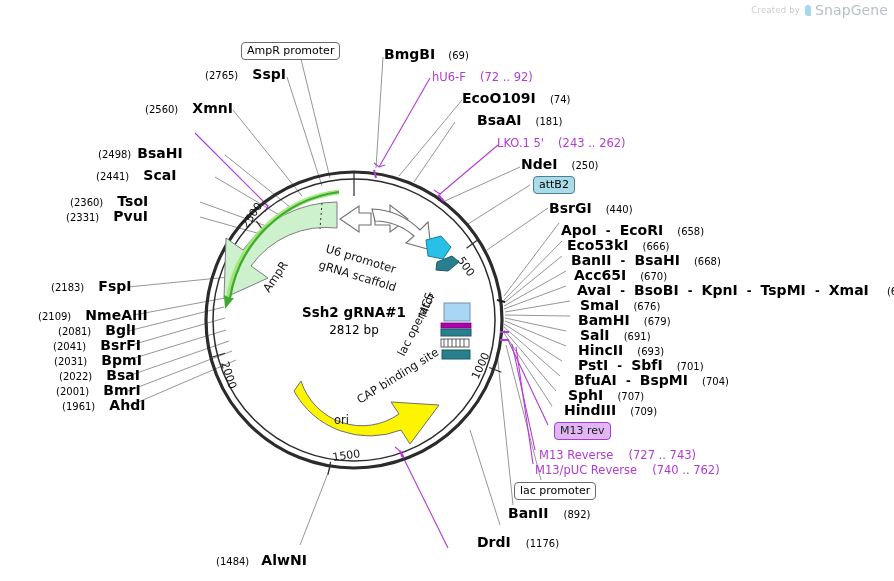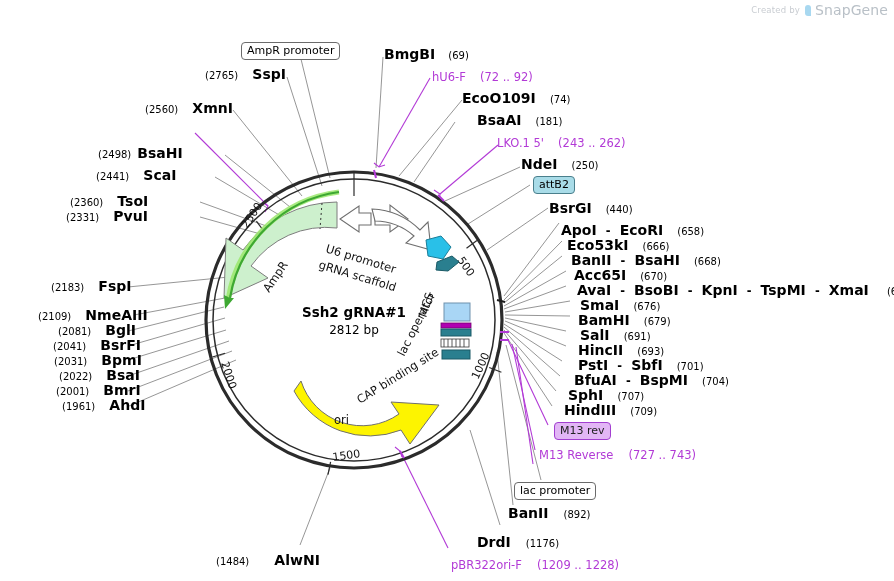--- a/index.html
+++ b/index.html
@@ -343,21 +343,21 @@
     <span class="enz" style="margin-left:9px;">BmrI</span>
   </div>
 
   <div class="lbl" style="left:62px;top:397px;">
     <span class="pos">(1961)</span>
     <span class="enz" style="margin-left:9px;">AhdI</span>
   </div>
 
   <div class="lbl" style="left:216px;top:552px;">
     <span class="pos">(1484)</span>
-    <span class="enz" style="margin-left:20px;">AlwNI</span>
+    <span class="enz" style="margin-left:7px;">AlwNI</span>
   </div>
 
   <div class="lbl" style="left:561px;top:222px;">
     <span class="enz">ApoI</span>
     <span class="dash">&nbsp;-&nbsp;</span>
     <span class="enz">EcoRI</span>
     <span class="pos" style="margin-left:9px;">(658)</span>
   </div>
 
   <div class="lbl" style="left:567px;top:237px;">
@@ -432,29 +432,29 @@
   <div class="lbl" style="left:564px;top:402px;">
     <span class="enz">HindIII</span>
     <span class="pos" style="margin-left:9px;">(709)</span>
   </div>
 
   <div class="lbl" style="left:539px;top:446px;">
     <span class="prim">M13 Reverse</span>
     <span class="prim pos" style="margin-left:10px;">(727 .. 743)</span>
   </div>
 
+  <div class="lbl" style="left:535px;top:461px;">
+    <span class="prim">M13/pUC Reverse</span>
+    <span class="prim pos" style="margin-left:10px;">(740 .. 762)</span>
+  </div>
 
   <div class="lbl" style="left:508px;top:505px;">
     <span class="enz">BanII</span>
     <span class="pos" style="margin-left:10px;">(892)</span>
   </div>
 
   <div class="lbl" style="left:477px;top:534px;">
     <span class="enz">DrdI</span>
     <span class="pos" style="margin-left:10px;">(1176)</span>
   </div>
 
-  <div class="lbl" style="left:451px;top:556px;">
-    <span class="prim">pBR322ori-F</span>
-    <span class="prim pos" style="margin-left:10px;">(1209 .. 1228)</span>
-  </div>
 
 </div>
 
 </body></html>

